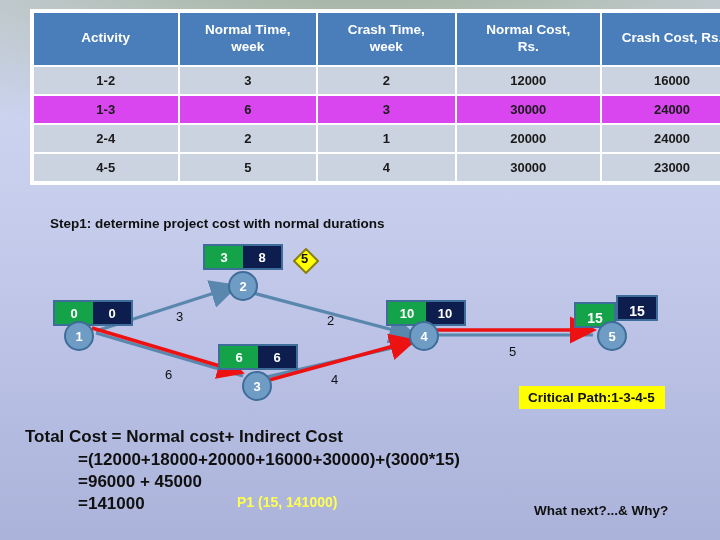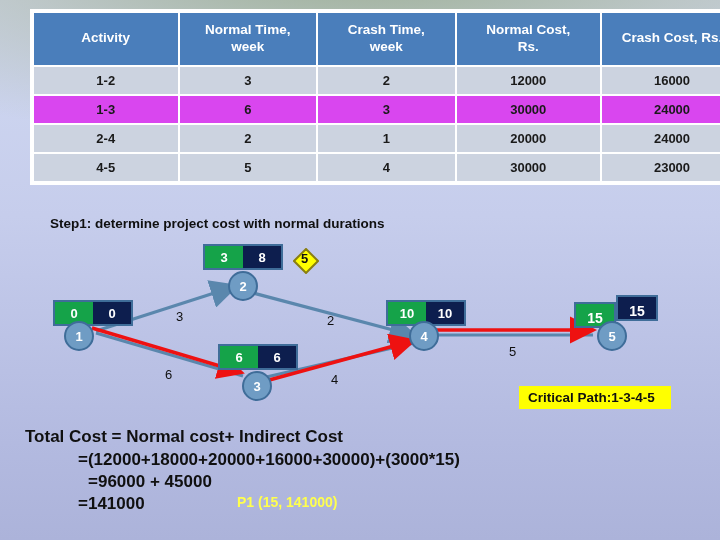--- a/index.html
+++ b/index.html
@@ -133,35 +133,35 @@
   }
 
   
   #critical-path-box {
     position: absolute;
     left: 519px; top: 386px;
     background: #ffff00;
     color: #101010;
     font-size: 13.5px;
     font-weight: bold;
-    padding: 4px 16px 4px 9px;
+    padding: 4px 10px 4px 9px;
     white-space: nowrap;
   }
 
   
   .calc {
     position: absolute;
     font-size: 17px;
     font-weight: bold;
     color: #101010;
     white-space: nowrap;
   }
   #calc-line-0 { left: 25px; top: 427px; }
   #calc-line-1 { left: 78px; top: 450px; }
-  #calc-line-2 { left: 88px; top: 472px; }
+  #calc-line-2 { left: 78px; top: 472px; }
   #calc-line-3 { left: 78px; top: 494px; }
   #p1-label {
     position: absolute;
     left: 237px; top: 494px;
     font-size: 14px;
     font-weight: bold;
     color: #ffff4d;
     white-space: nowrap;
   }
   #what-next {
@@ -323,14 +323,15 @@
   </div>
 
   <div id="critical-path-box">Critical Path:1-3-4-5</div>
 
   <div class="calc" id="calc-line-0">Total Cost = Normal cost+ Indirect Cost</div>
   <div class="calc" id="calc-line-1">=(12000+18000+20000+16000+30000)+(3000*15)</div>
   <div class="calc" id="calc-line-2">=96000 + 45000</div>
   <div class="calc" id="calc-line-3">=141000</div>
   <div id="p1-label">P1 (15, 141000)</div>
 
+  <div id="what-next">What next?...&amp;  Why?</div>
 
 </div>
 
 </body></html>

